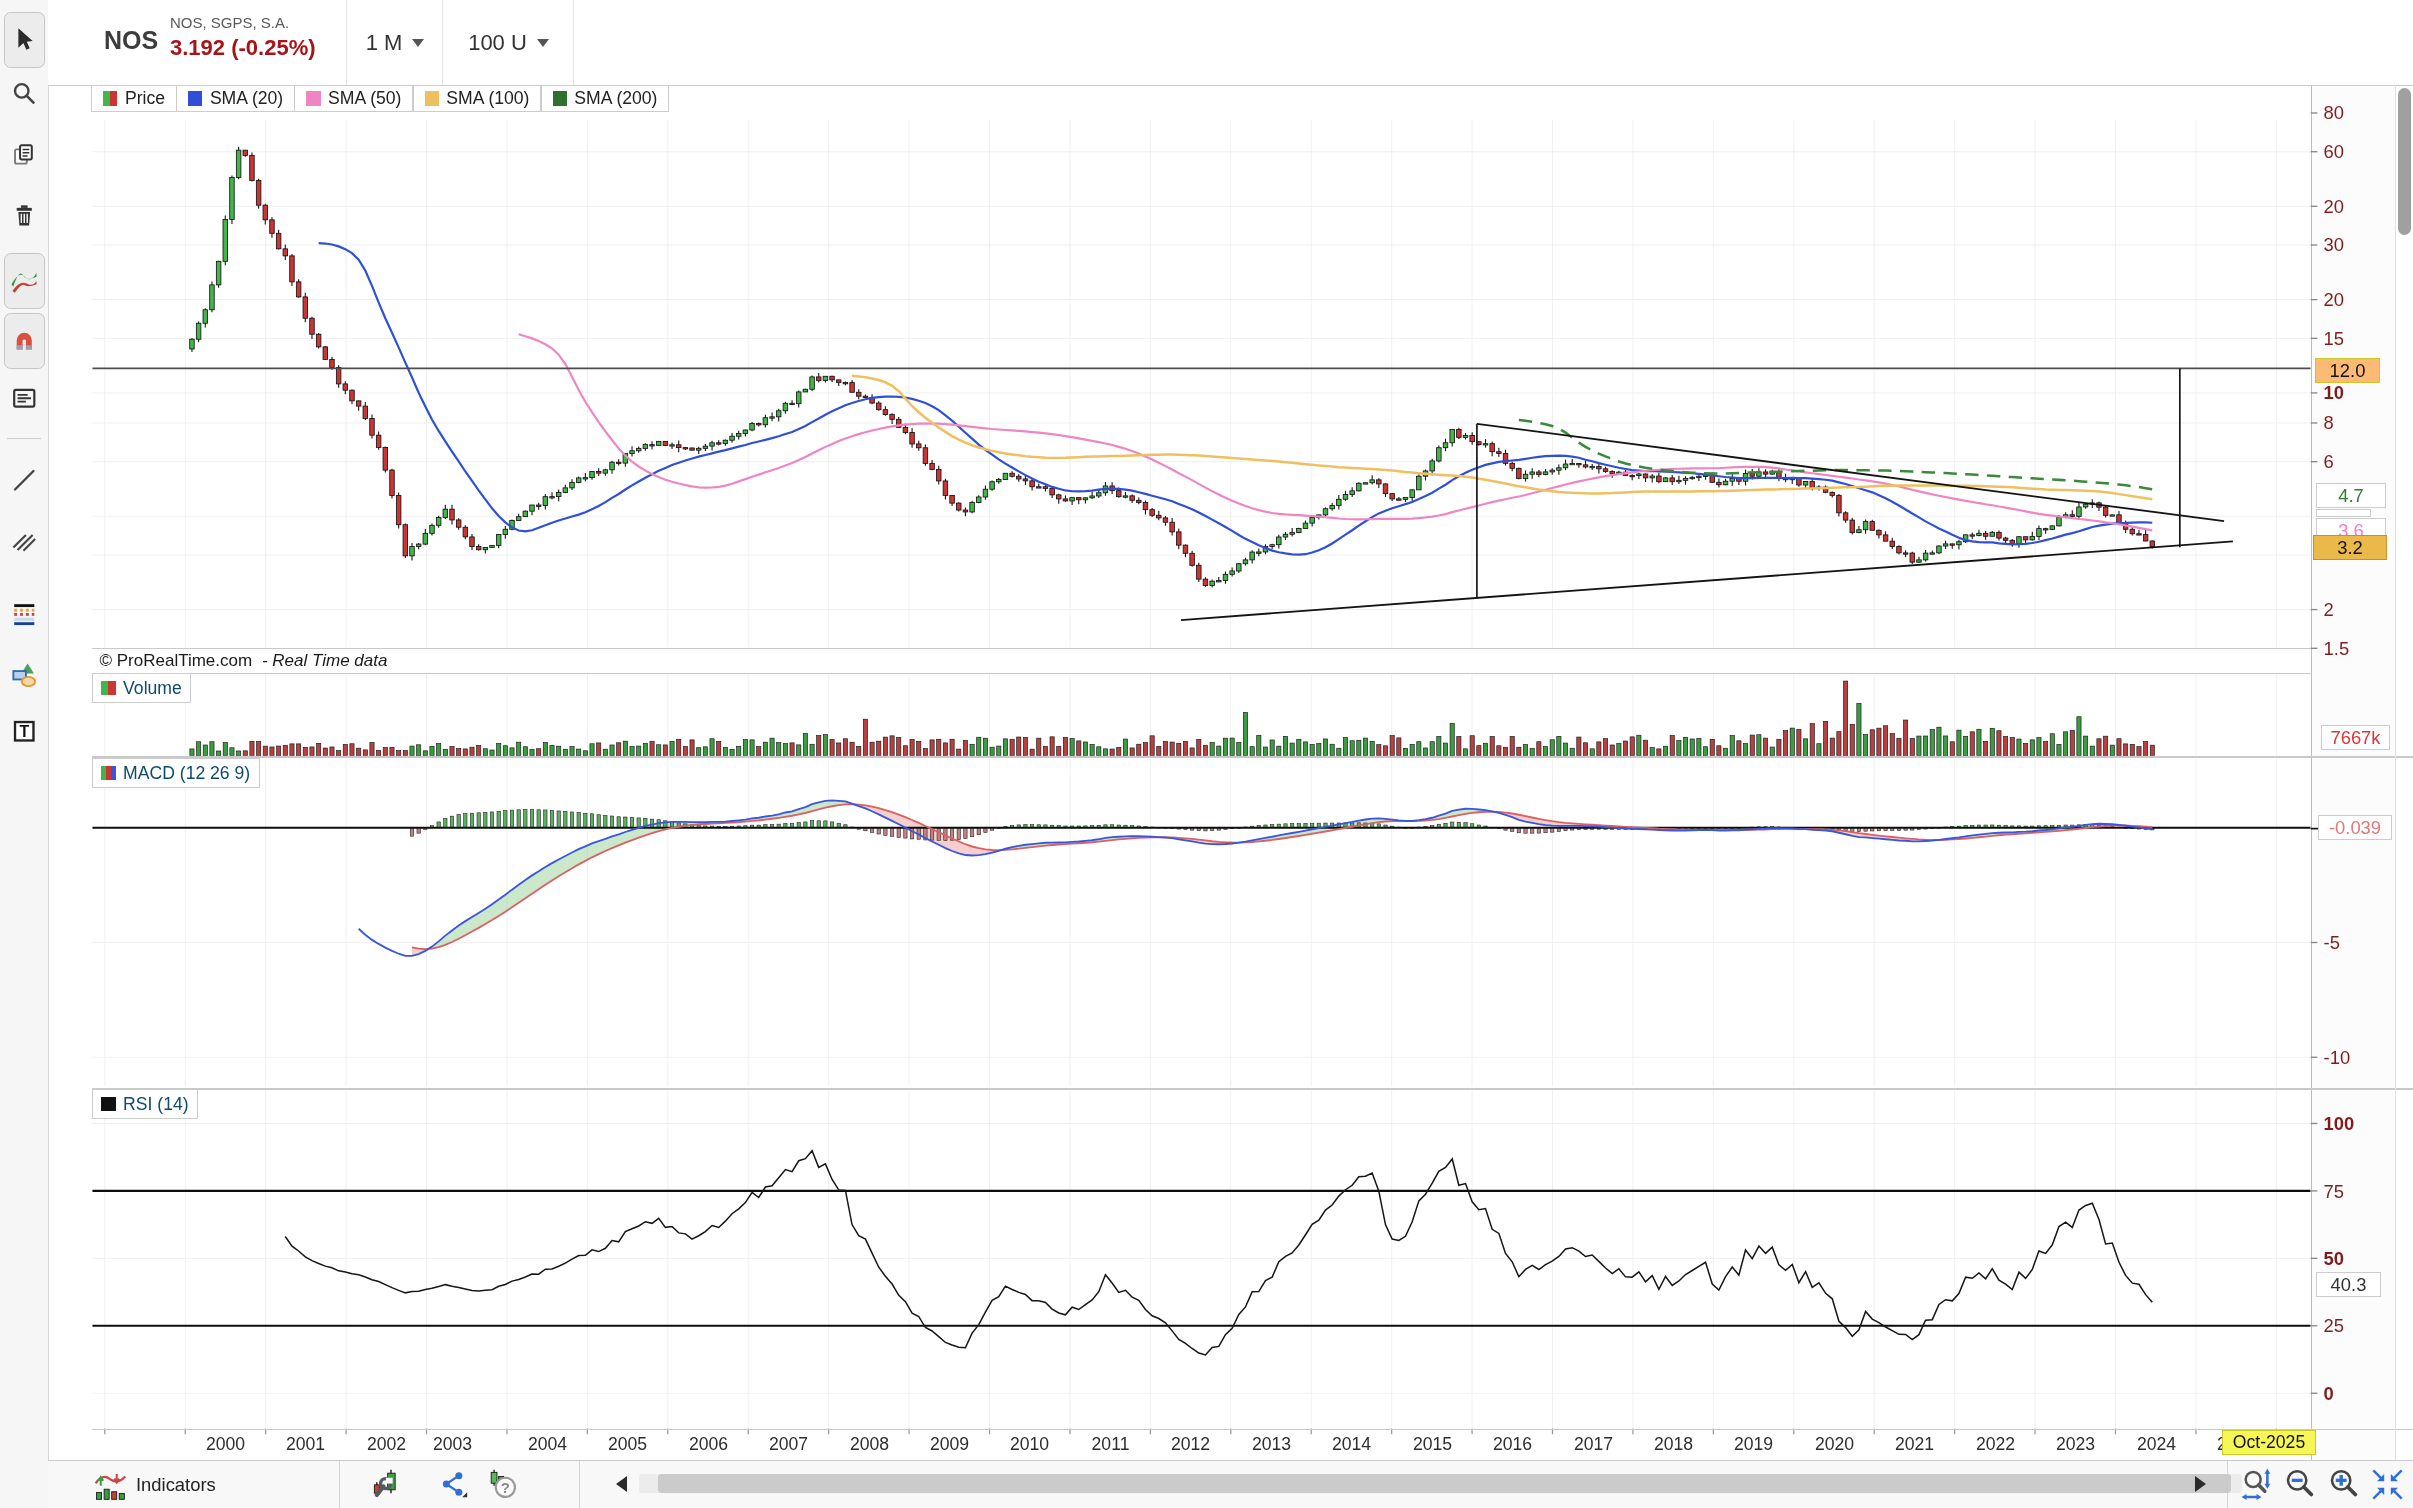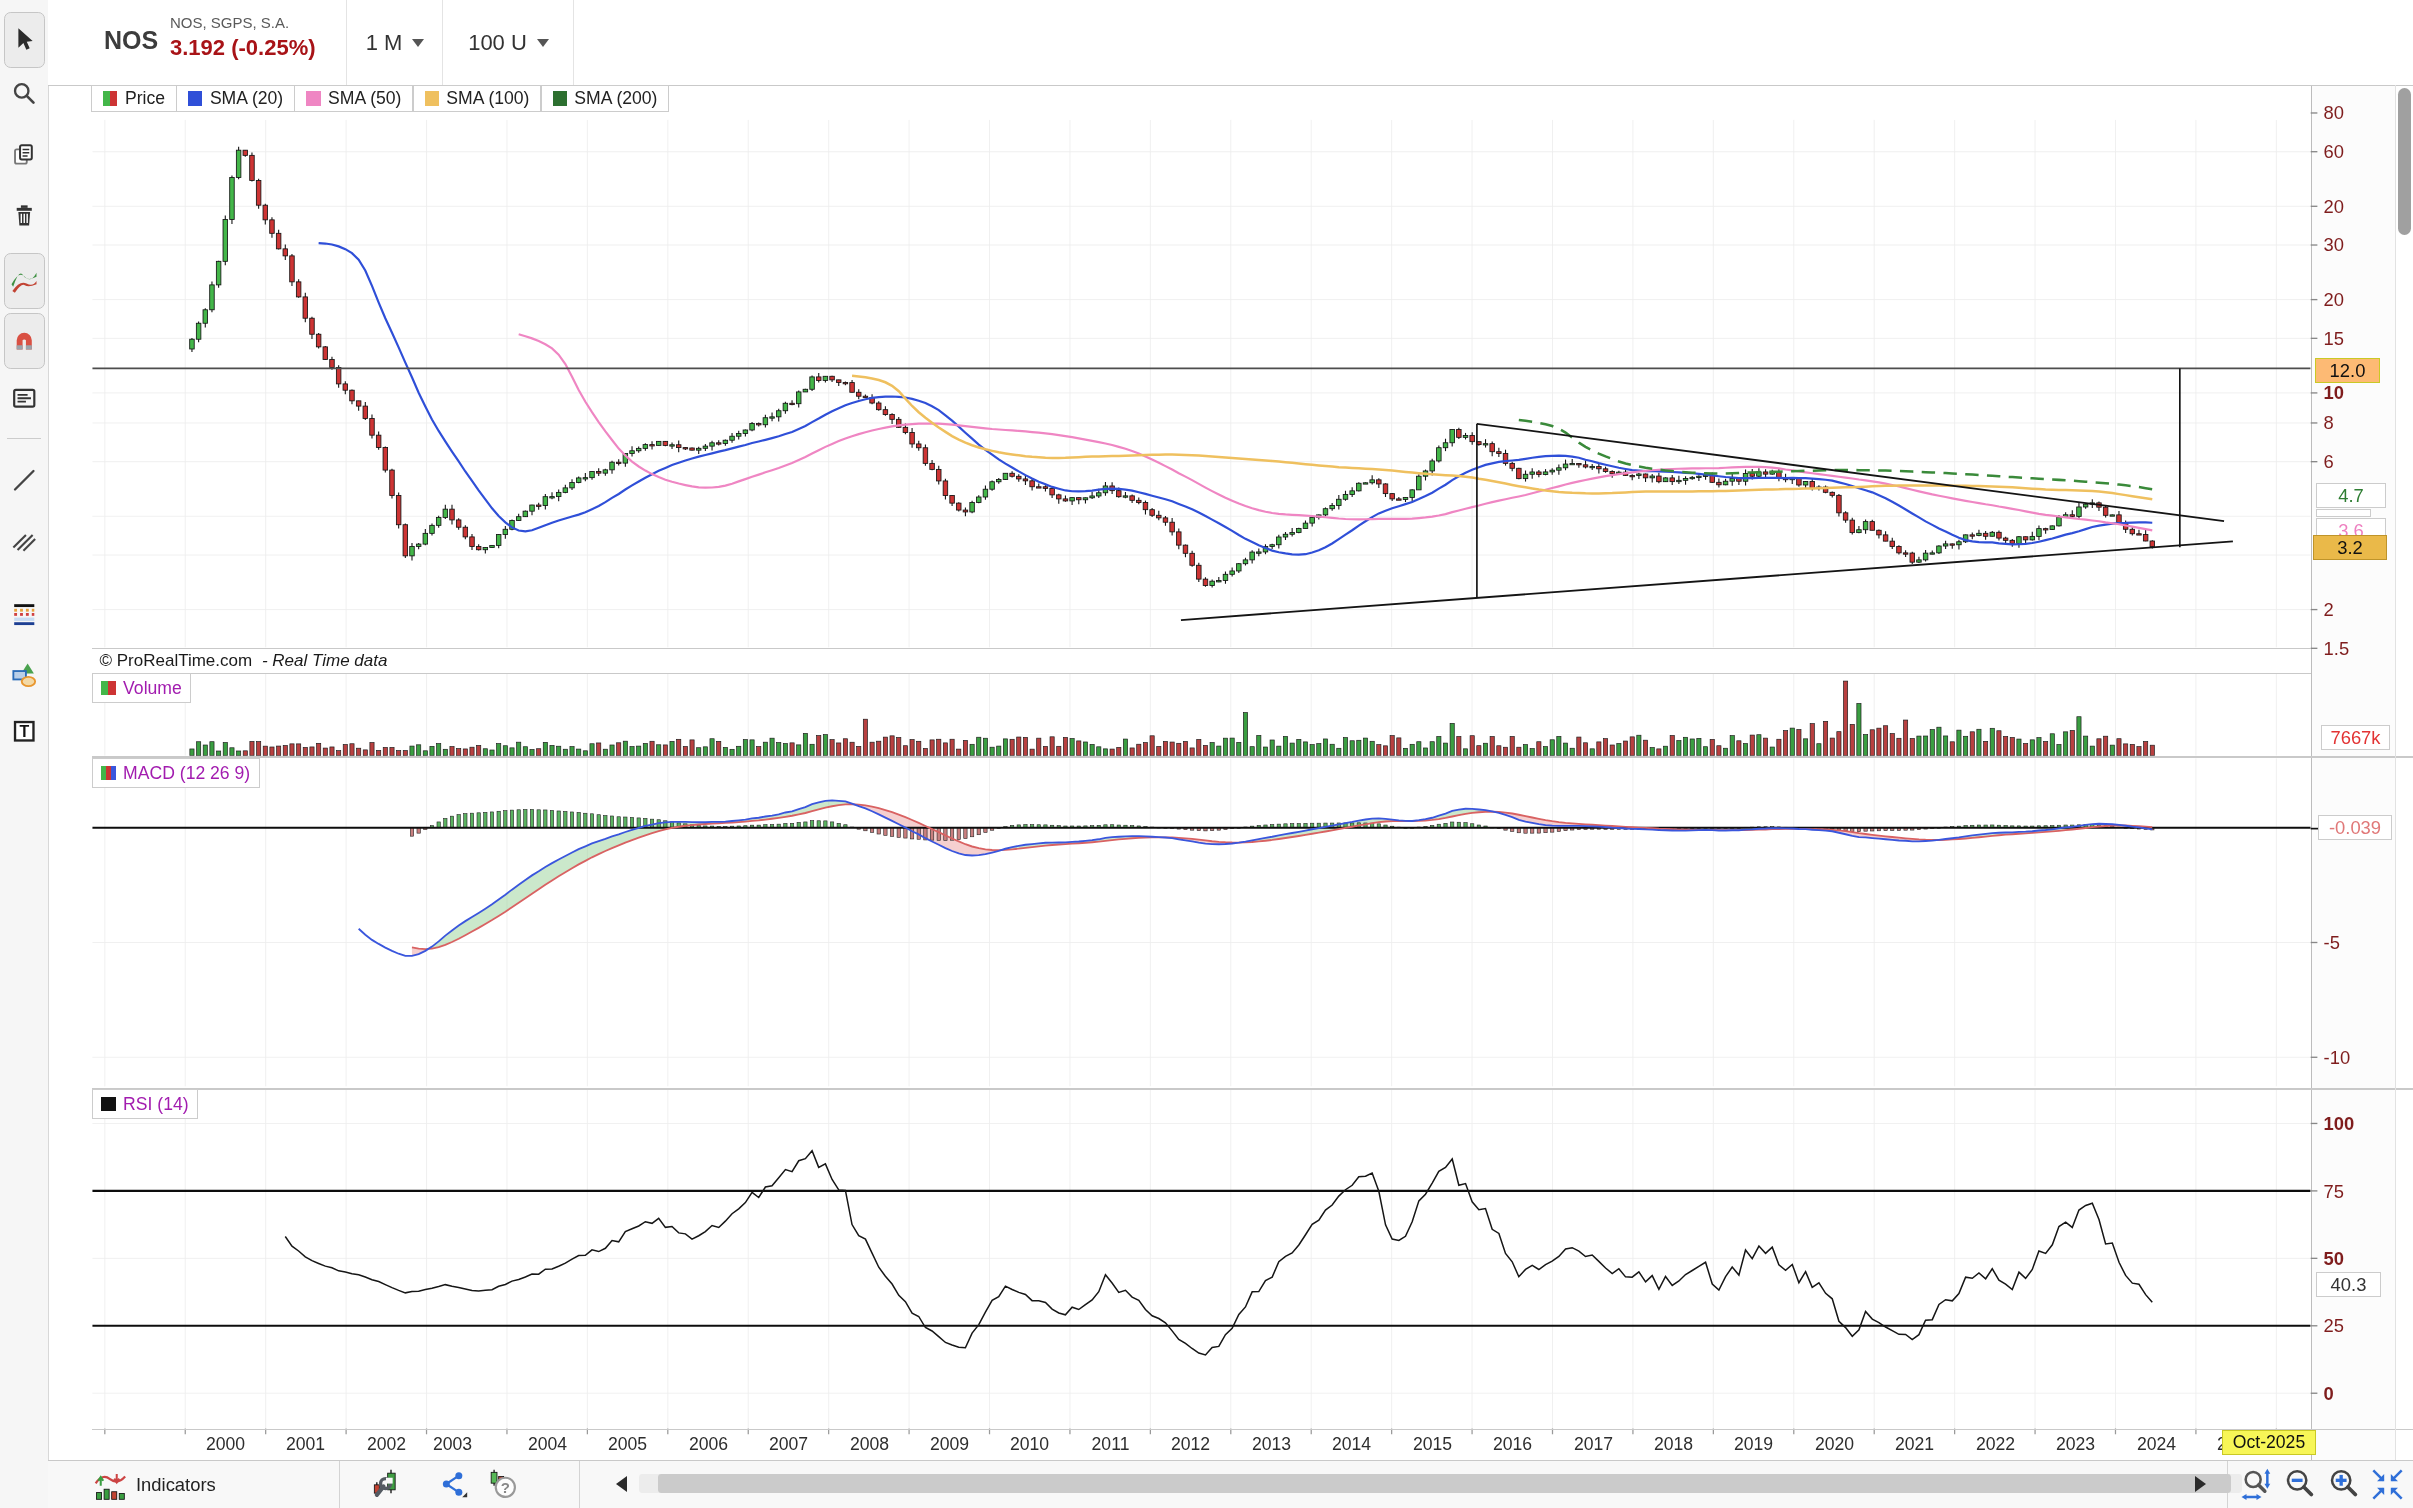--- a/index.html
+++ b/index.html
@@ -15,21 +15,21 @@
   #hdr .cell{position:absolute;top:0;height:85px;border-left:0.8px solid #e4e4e4;display:flex;align-items:center;justify-content:center;gap:10px;font-size:22px;color:#333}
   #sym{position:absolute;left:56px;top:26px;font-size:25px;font-weight:bold;color:#3c3c3c}
   #comp{position:absolute;left:122px;top:14.2px;font-size:15px;color:#5a5a5a}
   #quote{position:absolute;left:122px;top:35px;font-size:22px;font-weight:bold;color:#a81317}
   .caret{width:0;height:0;border-left:6.7px solid transparent;border-right:6.7px solid transparent;border-top:8.4px solid #555}
   
   #legend{position:absolute;left:92px;top:85px;height:27px;display:flex}
   .lg-item{display:flex;align-items:center;gap:7.5px;padding:0 11px;background:#fff;border:0.8px solid #ccc;margin-left:-0.8px;font-size:17.6px;color:#222}
   .sw{width:14.2px;height:14.2px;flex:0 0 auto}
   
-  .pane-label{position:absolute;left:92px;background:#fff;border:0.8px solid #ccc;display:flex;align-items:center;gap:7.5px;padding:0 8.4px;height:30px;font-size:17.6px;color:#a21caf;box-sizing:border-box}
+  .pane-label{position:absolute;left:92px;background:#fff;border:0.8px solid #ccc;display:flex;align-items:center;gap:7.5px;padding:0 8.4px;height:30px;font-size:17.6px;color:#0c4a6e;box-sizing:border-box}
   
   #wm{position:absolute;left:92px;top:648px;width:2219px;height:26px;background:#fff;border-top:0.8px solid #c9c9c9;border-bottom:0.8px solid #c9c9c9;box-sizing:border-box;font-size:17px;line-height:24px;padding-left:7.5px;color:#1a1a1a}
   #wm .it{font-style:italic;margin-left:5px}
   
   .sep{position:absolute;background:#c9c9c9}
   
   #axis-bg{position:absolute;left:2311px;top:85px;width:84px;height:1375px;background:#fcfcfc;border-left:0.8px solid #bdbdbd;box-sizing:border-box}
   #axis-col{position:absolute;left:2311px;top:0;width:102px;height:1460px}
   .ax-lab{position:absolute;left:12.6px;font-size:18.4px;color:#7f1d1d;height:23.5px;line-height:23.5px}
   .ax-lab.b{font-weight:bold}

